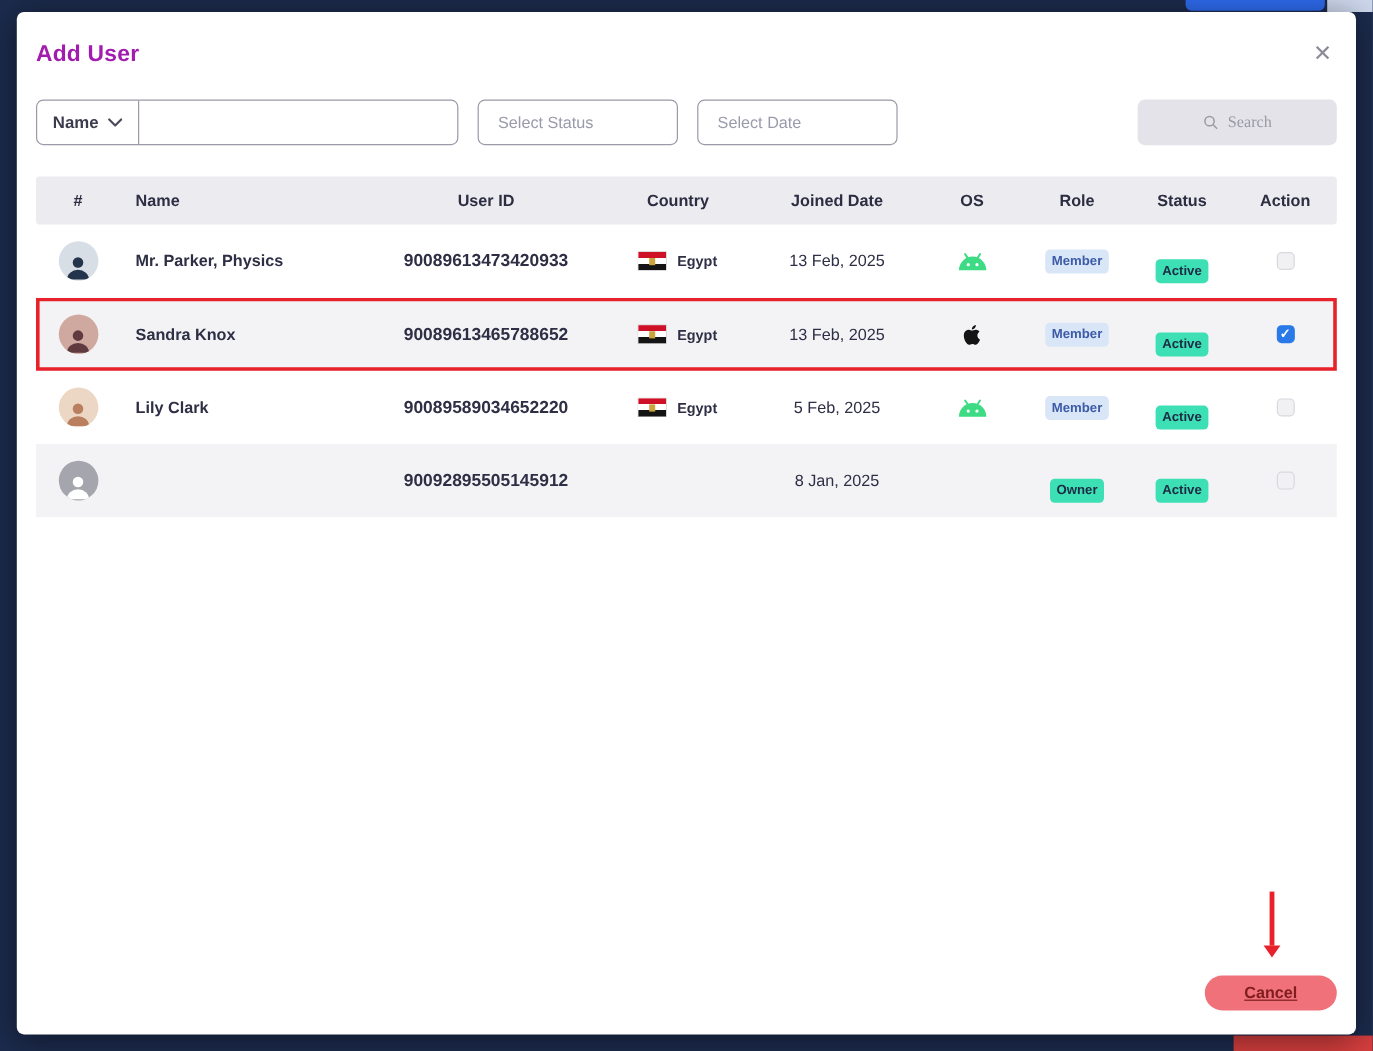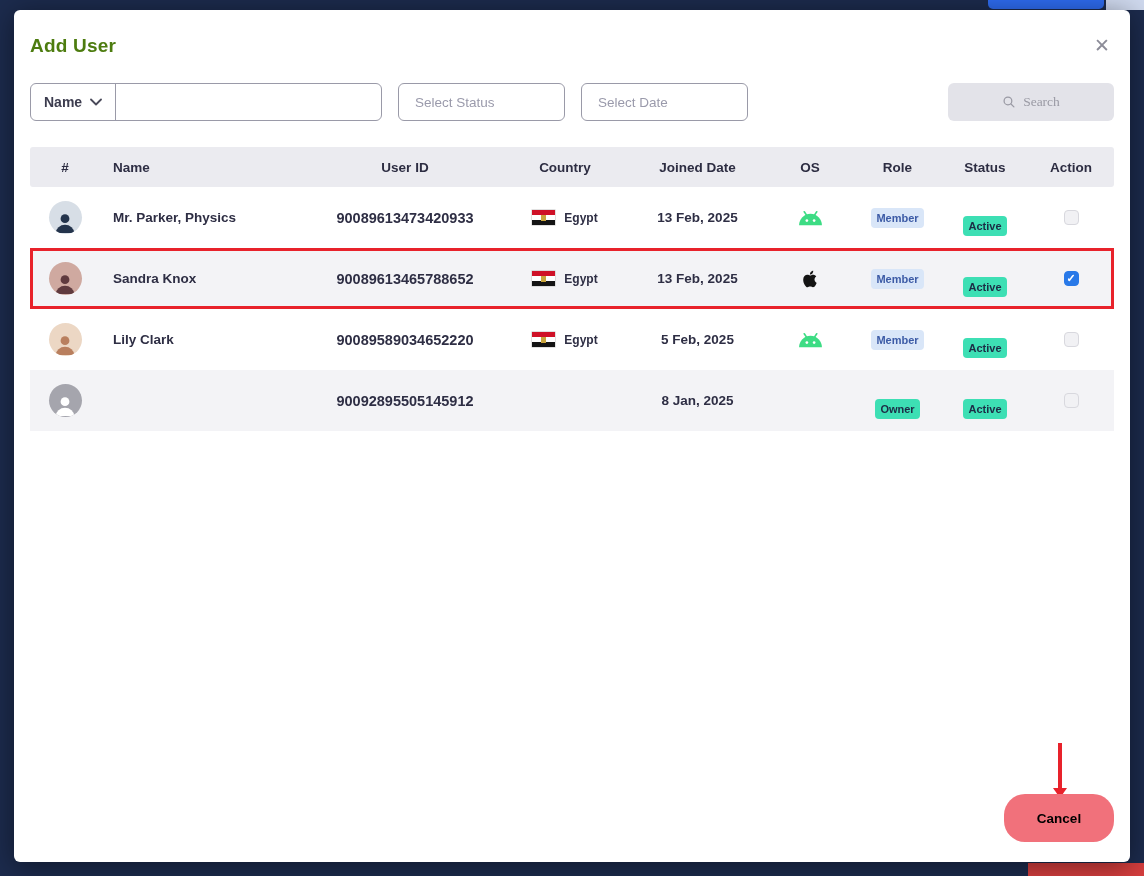--- a/index.html
+++ b/index.html
@@ -16,21 +16,21 @@
   .bg-red    { position: absolute; bottom: 0; left: 1028px; width: 116px; height: 13px; background: #d53e3e; }
 
   
   .modal {
     position: absolute; left: 14px; top: 10px; right: 14px; bottom: 14px;
     background: #ffffff; border-radius: 6px;
     box-shadow: 0 4px 28px rgba(0,0,0,.45);
     padding: 0 16px;
   }
   .modal-header { padding-top: 24px; display: flex; align-items: center; justify-content: space-between; }
-  .modal-title { font-size: 19px; font-weight: 700; color: #4d7c0f; letter-spacing: .2px; }
+  .modal-title { font-size: 19px; font-weight: 700; color: #a21caf; letter-spacing: .2px; }
   .modal-close { background: none; border: none; font-size: 19px; color: #8c8c98; cursor: pointer; line-height: 1; padding: 2px 4px; }
 
   
   .filters { display: flex; gap: 16px; margin-top: 26px; align-items: center; }
   .name-search { display: flex; width: 352px; height: 38px; border: 1px solid #9a9aa8; border-radius: 6px; overflow: hidden; background: #fff; }
   .name-part { display: flex; align-items: center; gap: 8px; padding: 0 13px; border-right: 1px solid #9a9aa8; cursor: pointer; color: #3c3c4e; font-size: 14px; font-weight: 600; }
   .name-input { flex: 1; border: none; outline: none; padding: 0 12px; font-size: 13.5px; color: #3c3c4e; font-family: inherit; }
   input.filter { width: 167px; height: 38px; border: 1px solid #9a9aa8; border-radius: 6px; padding: 0 16px; font-size: 13.5px; color: #3c3c4e; outline: none; font-family: inherit; }
   input::placeholder { color: #9a9aab; }
   .search-btn { margin-left: auto; width: 166px; height: 38px; background: #e3e3e9; border: none; border-radius: 6px; color: #9a9aa4; font-size: 13.5px; display: flex; align-items: center; justify-content: center; gap: 7px; cursor: pointer; font-family: Liberation Serif, serif; }
@@ -38,21 +38,21 @@
   
   .grid { display: grid; grid-template-columns: 70px 210px 190px 130px 135px 90px 85px 90px 82px; align-items: center; }
   .thead { height: 40px; background: #ebebf0; border-radius: 3px; margin-top: 26px; font-weight: 700; font-size: 13.5px; color: #2d2d42; }
   .trow { height: 61px; font-size: 13.5px; color: #2b2b40; position: relative; }
   .trow.alt { background: #f3f3f6; }
   .trow.highlighted { box-shadow: inset 0 0 0 3px #e8222b; }
   .cell { display: flex; align-items: center; }
   .c-center { justify-content: center; text-align: center; }
   .c-name { padding-left: 13px; font-weight: 700; color: #2e2e44; }
   .c-id { font-weight: 700; font-size: 14.5px; color: #2e2e44; }
-  .c-date { font-weight: 700; color: #2e2e44; }
+  .c-date { font-weight: 400; color: #2e2e44; }
   .c-country { gap: 9px; }
   .country-label { font-size: 12px; font-weight: 700; color: #2e2e44; }
 
   .flag { width: 23px; height: 15px; display: inline-flex; align-items: center; justify-content: center;
     background: linear-gradient(to bottom, #cf1127 0%, #cf1127 33%, #ffffff 33%, #ffffff 66%, #141414 66%, #141414 100%);
     box-shadow: 0 0 0 .5px #c2c2c2; }
   .flag-emblem { width: 5px; height: 6px; background: #caa53d; }
 
   .avatar { width: 33px; height: 33px; border-radius: 50%; display: flex; align-items: flex-end; justify-content: center; overflow: hidden; }
   .av-man { background: #d7dee6; color: #24344c; }
@@ -63,21 +63,21 @@
   .badge { font-size: 11px; font-weight: 700; padding: 4px 5px; border-radius: 4px; white-space: nowrap; }
   .badge-blue { background: #d9e6f8; color: #3c5ba6; }
   .badge-teal { background: #3ddfb4; color: #1c2b45; margin-top: 17px; }
 
   .checkbox { width: 15px; height: 15px; border-radius: 4px; background: #f1f1f4; border: 1px solid #d8d8de; cursor: pointer; position: relative; display: inline-block; }
   .checkbox.checked { background: #2979e8; border-color: #2979e8; }
   .checkbox.checked::after { content: "✓"; color: #fff; font-size: 11px; font-weight: 700; position: absolute; top: 50%; left: 50%; transform: translate(-50%, -54%); }
 
   
   .footer { position: absolute; right: 16px; bottom: 20px; display: flex; gap: 15px; }
-  .btn { height: 48px; border: none; border-radius: 21px; color: #000000; font-size: 13.5px; font-weight: 700; cursor: pointer; font-family: inherit; }
+  .btn { height: 29px; border: none; border-radius: 21px; color: #7f1d1d; font-size: 13.5px; font-weight: 700; cursor: pointer; font-family: inherit; text-decoration: underline; }
   .btn-cancel { width: 110px; background: #f1717b; }
   .btn-done { width: 108px; background: #2ebd7e; }
 
   .annotation-arrow { position: absolute; right: 62px; bottom: 64px; width: 16px; }
   .arrow-line { width: 3.5px; height: 45px; background: #e8222b; margin: 0 auto; }
   .arrow-head { width: 0; height: 0; border-left: 7px solid transparent; border-right: 7px solid transparent; border-top: 10px solid #e8222b; margin: 0 auto; }
 
   .os-icon { display: inline-block; }
 </style>
 </head>

